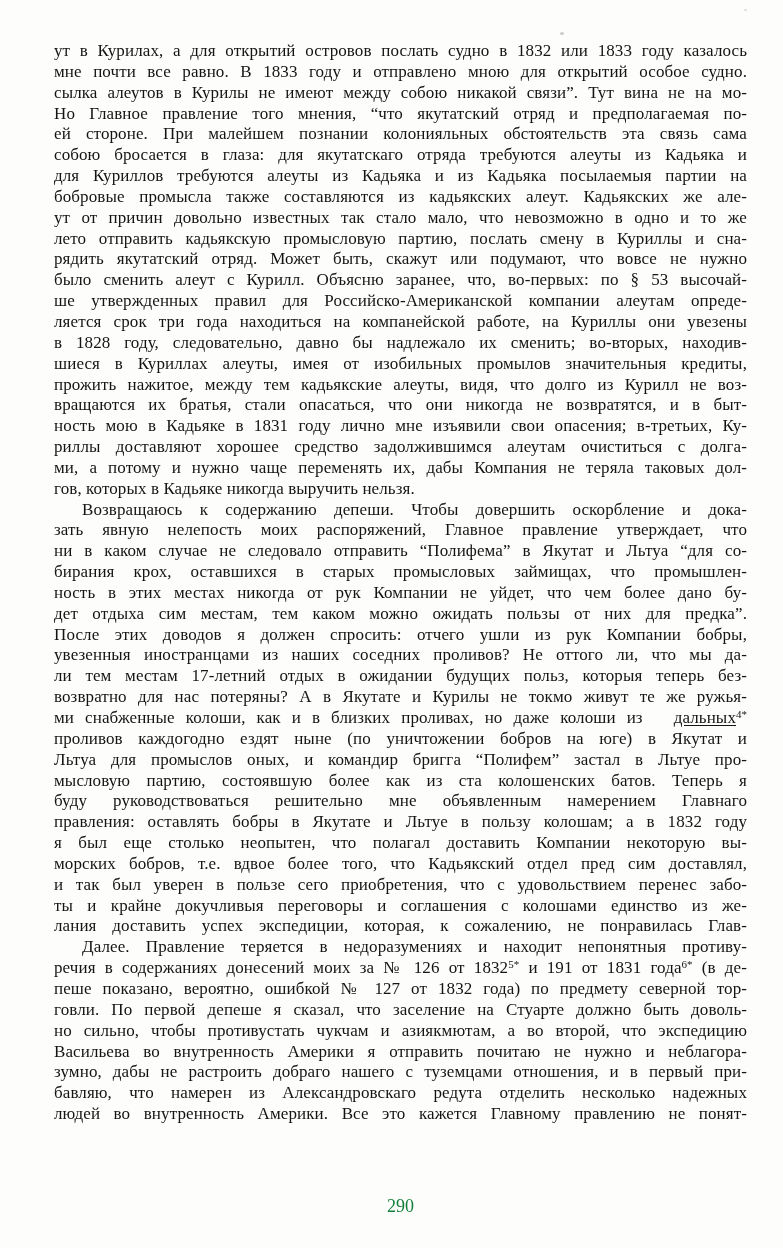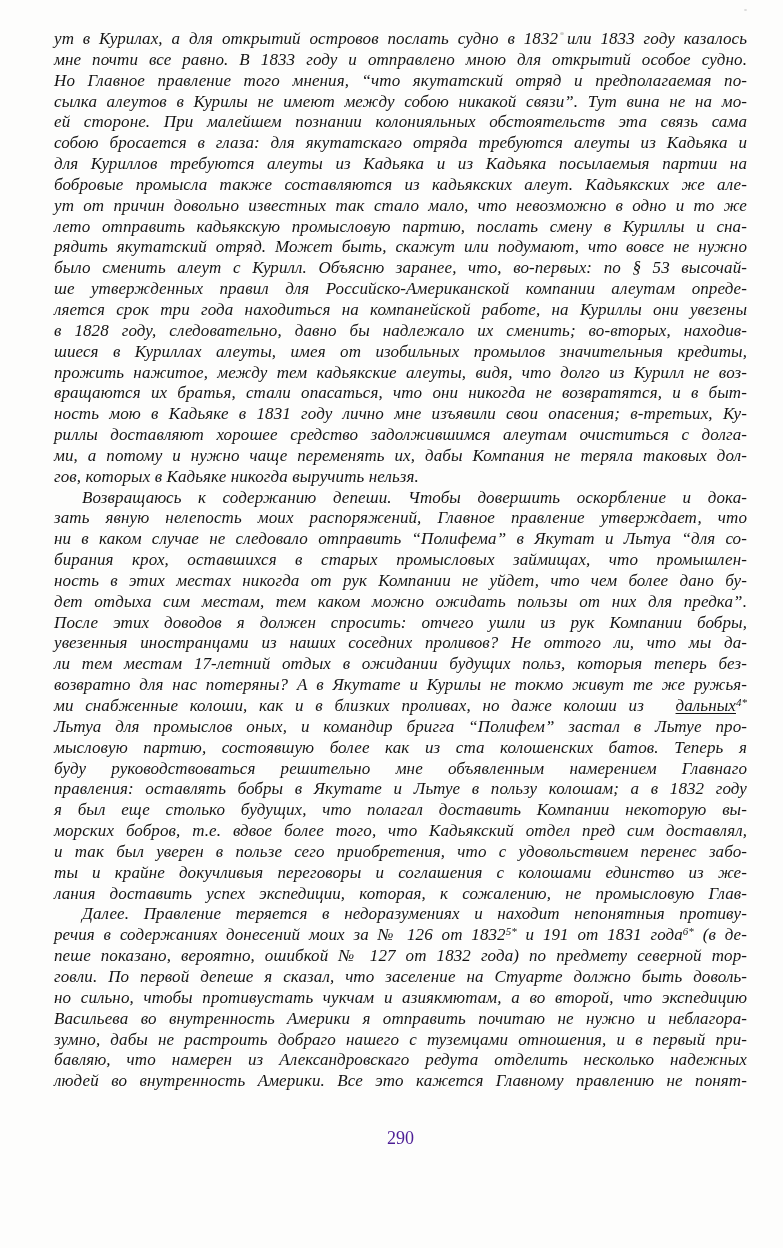--- a/index.html
+++ b/index.html
@@ -15,26 +15,25 @@
     font-family: "Liberation Serif", "DejaVu Serif", serif;
     color: #141414;
   }
   .page {
     position: absolute;
     inset: 0;
   }
   .text-column {
     position: absolute;
     left: 54px;
-    top: 29px;
+    top: 41px;
     width: 693px;
     font-size: 17px;
     line-height: 20.85px;
     letter-spacing: 0.1px;
-    font-style: italic;
   }
   .paragraph {
     margin: 0;
   }
   .line {
     text-align: justify;
     text-align-last: justify;
     text-justify: inter-word;
     min-height: 20.85px;
   }
@@ -52,47 +51,47 @@
   .sup {
     font-size: 11px;
     line-height: 0;
     position: relative;
     top: -5px;
     letter-spacing: 0;
   }
   .page-number {
     position: absolute;
     left: 54px;
-    top: 1128px;
+    top: 1196px;
     width: 693px;
     text-align: center;
     font-size: 18px;
-    color: #4c1d95;
+    color: #15803d;
   }
   .speck {
     position: absolute;
     background: #9a9a9a;
     border-radius: 50%;
     opacity: 0.5;
   }
   .speck.s1 { left: 560px; top: 32px; width: 4px; height: 3px; }
   .speck.s2 { left: 744px; top: 9px;  width: 3px; height: 2px; opacity: 0.35; }
 </style>
 </head>
 <body>
 
 <div class="page">
   <div class="speck s1"></div>
   <div class="speck s2"></div>
   <div class="text-column">
       <div class="paragraph">
         <div class="line">ут в Курилах, а для открытий островов послать судно в 1832 или 1833 году казалось</div>
         <div class="line">мне почти все равно. В 1833 году и отправлено мною для открытий особое судно.</div>
+        <div class="line">сылка алеутов в Курилы не имеют между собою никакой связи”. Тут вина не на мо-</div>
         <div class="line">Но Главное правление того мнения, “что якутатский отряд и предполагаемая по-</div>
-        <div class="line">сылка алеутов в Курилы не имеют между собою никакой связи”. Тут вина не на мо-</div>
         <div class="line">ей стороне. При малейшем познании колонияльных обстоятельств эта связь сама</div>
         <div class="line">собою бросается в глаза: для якутатскаго отряда требуются алеуты из Кадьяка и</div>
         <div class="line">для Куриллов требуются алеуты из Кадьяка и из Кадьяка посылаемыя партии на</div>
         <div class="line">бобровые промысла также составляются из кадьякских алеут. Кадьякских же але-</div>
         <div class="line">ут от причин довольно известных так стало мало, что невозможно в одно и то же</div>
         <div class="line">лето отправить кадьякскую промысловую партию, послать смену в Куриллы и сна-</div>
         <div class="line">рядить якутатский отряд. Может быть, скажут или подумают, что вовсе не нужно</div>
         <div class="line">было сменить алеут с Курилл. Объясню заранее, что, во-первых: по § 53 высочай-</div>
         <div class="line">ше утвержденных правил для Российско-Американской компании алеутам опреде-</div>
         <div class="line">ляется срок три года находиться на компанейской работе, на Куриллы они увезены</div>
@@ -110,29 +109,30 @@
         <div class="line">зать явную нелепость моих распоряжений, Главное правление утверждает, что</div>
         <div class="line">ни в каком случае не следовало отправить “Полифема” в Якутат и Льтуа “для со-</div>
         <div class="line">бирания крох, оставшихся в старых промысловых займищах, что промышлен-</div>
         <div class="line">ность в этих местах никогда от рук Компании не уйдет, что чем более дано бу-</div>
         <div class="line">дет отдыха сим местам, тем каком можно ожидать пользы от них для предка”.</div>
         <div class="line">После этих доводов я должен спросить: отчего ушли из рук Компании бобры,</div>
         <div class="line">увезенныя иностранцами из наших соседних проливов? Не оттого ли, что мы да-</div>
         <div class="line">ли тем местам 17-летний отдых в ожидании будущих польз, которыя теперь без-</div>
         <div class="line">возвратно для нас потеряны? А в Якутате и Курилы не токмо живут те же ружья-</div>
         <div class="line">ми снабженные колоши, как и в близких проливах, но даже колоши из <span class="u">дальных</span><span class="sup">4*</span></div>
+        <div class="line">проливов каждогодно ездят ныне (по уничтожении бобров на юге) в Якутат и</div>
         <div class="line">Льтуа для промыслов оных, и командир бригга “Полифем” застал в Льтуе про-</div>
         <div class="line">мысловую партию, состоявшую более как из ста колошенских батов. Теперь я</div>
         <div class="line">буду руководствоваться решительно мне объявленным намерением Главнаго</div>
         <div class="line">правления: оставлять бобры в Якутате и Льтуе в пользу колошам; а в 1832 году</div>
-        <div class="line">я был еще столько будущих, что полагал доставить Компании некоторую вы-</div>
+        <div class="line">я был еще столько неопытен, что полагал доставить Компании некоторую вы-</div>
         <div class="line">морских бобров, т.е. вдвое более того, что Кадьякский отдел пред сим доставлял,</div>
         <div class="line">и так был уверен в пользе сего приобретения, что с удовольствием перенес забо-</div>
         <div class="line">ты и крайне докучливыя переговоры и соглашения с колошами единство из же-</div>
-        <div class="line">лания доставить успех экспедиции, которая, к сожалению, не промысловую Глав-</div>
+        <div class="line">лания доставить успех экспедиции, которая, к сожалению, не понравилась Глав-</div>
       </div>
       <div class="paragraph">
         <div class="line indent">Далее. Правление теряется в недоразумениях и находит непонятныя противу-</div>
         <div class="line">речия в содержаниях донесений моих за № 126 от 1832<span class="sup">5*</span> и 191 от 1831 года<span class="sup">6*</span> (в де-</div>
         <div class="line">пеше показано, вероятно, ошибкой № 127 от 1832 года) по предмету северной тор-</div>
         <div class="line">говли. По первой депеше я сказал, что заселение на Стуарте должно быть доволь-</div>
         <div class="line">но сильно, чтобы противустать чукчам и азиякмютам, а во второй, что экспедицию</div>
         <div class="line">Васильева во внутренность Америки я отправить почитаю не нужно и неблагора-</div>
         <div class="line">зумно, дабы не растроить добраго нашего с туземцами отношения, и в первый при-</div>
         <div class="line">бавляю, что намерен из Александровскаго редута отделить несколько надежных</div>

